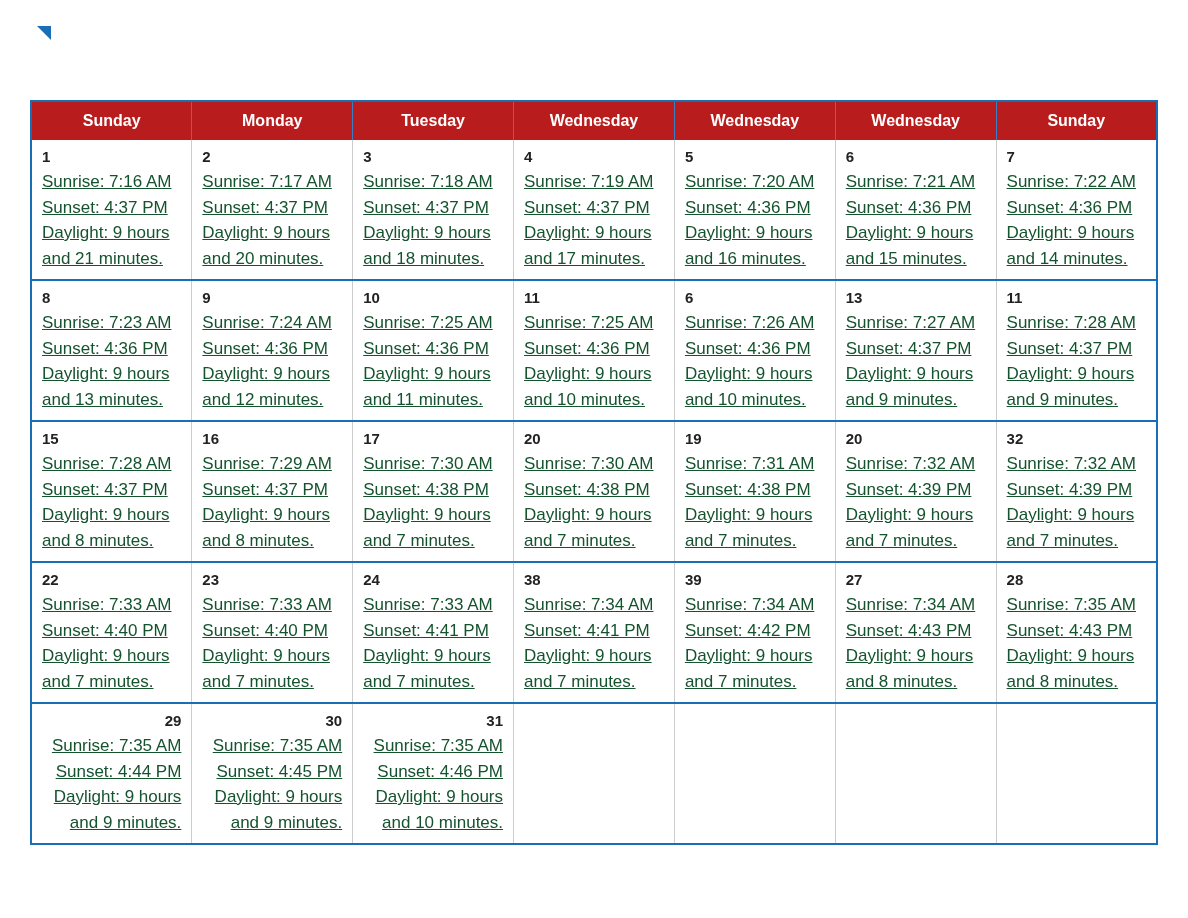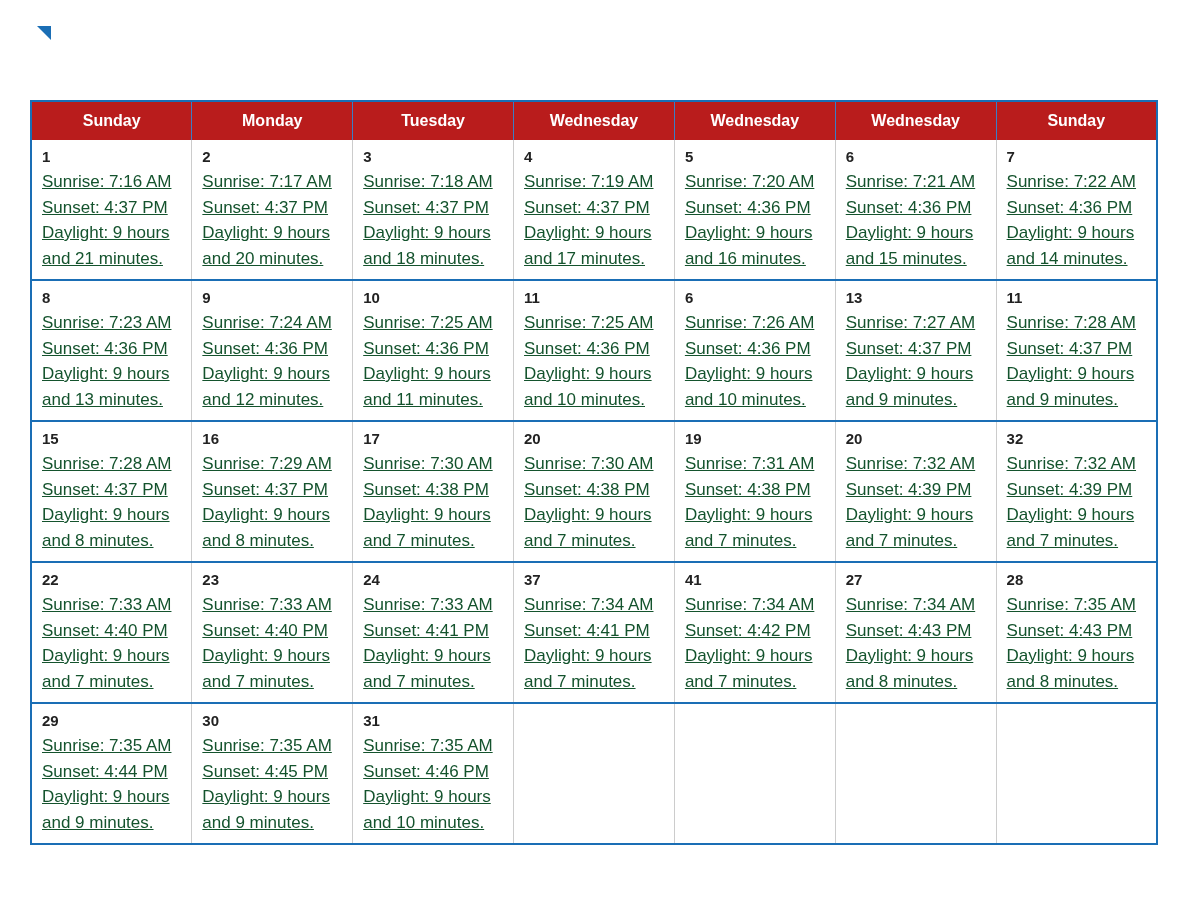--- a/index.html
+++ b/index.html
@@ -54,20 +54,21 @@
       font-size: 13px;
       color: #333;
       width: 14.28%;
       min-height: 100px;
     }
     .calendar td:last-child {
       border-right: none;
     }
     .calendar tr:last-child td {
       border-bottom: none;
+      text-align: right;
     }
     .day-num {
       font-size: 15px;
       font-weight: bold;
       color: #222;
       display: block;
       margin-bottom: 4px;
     }
     .day-info {
       font-size: 17px;
@@ -361,30 +362,30 @@
         <td>
         <span class="day-num">24</span>
         <div class="day-info">
           Sunrise: 7:33 AM<br>
           Sunset: 4:41 PM<br>
           Daylight: 9 hours<br>
           and 7 minutes.
         </div>
       </td>
         <td>
-        <span class="day-num">37</span>
+        <span class="day-num">38</span>
         <div class="day-info">
           Sunrise: 7:34 AM<br>
           Sunset: 4:41 PM<br>
           Daylight: 9 hours<br>
           and 7 minutes.
         </div>
       </td>
         <td>
-        <span class="day-num">41</span>
+        <span class="day-num">39</span>
         <div class="day-info">
           Sunrise: 7:34 AM<br>
           Sunset: 4:42 PM<br>
           Daylight: 9 hours<br>
           and 7 minutes.
         </div>
       </td>
         <td>
         <span class="day-num">27</span>
         <div class="day-info">

